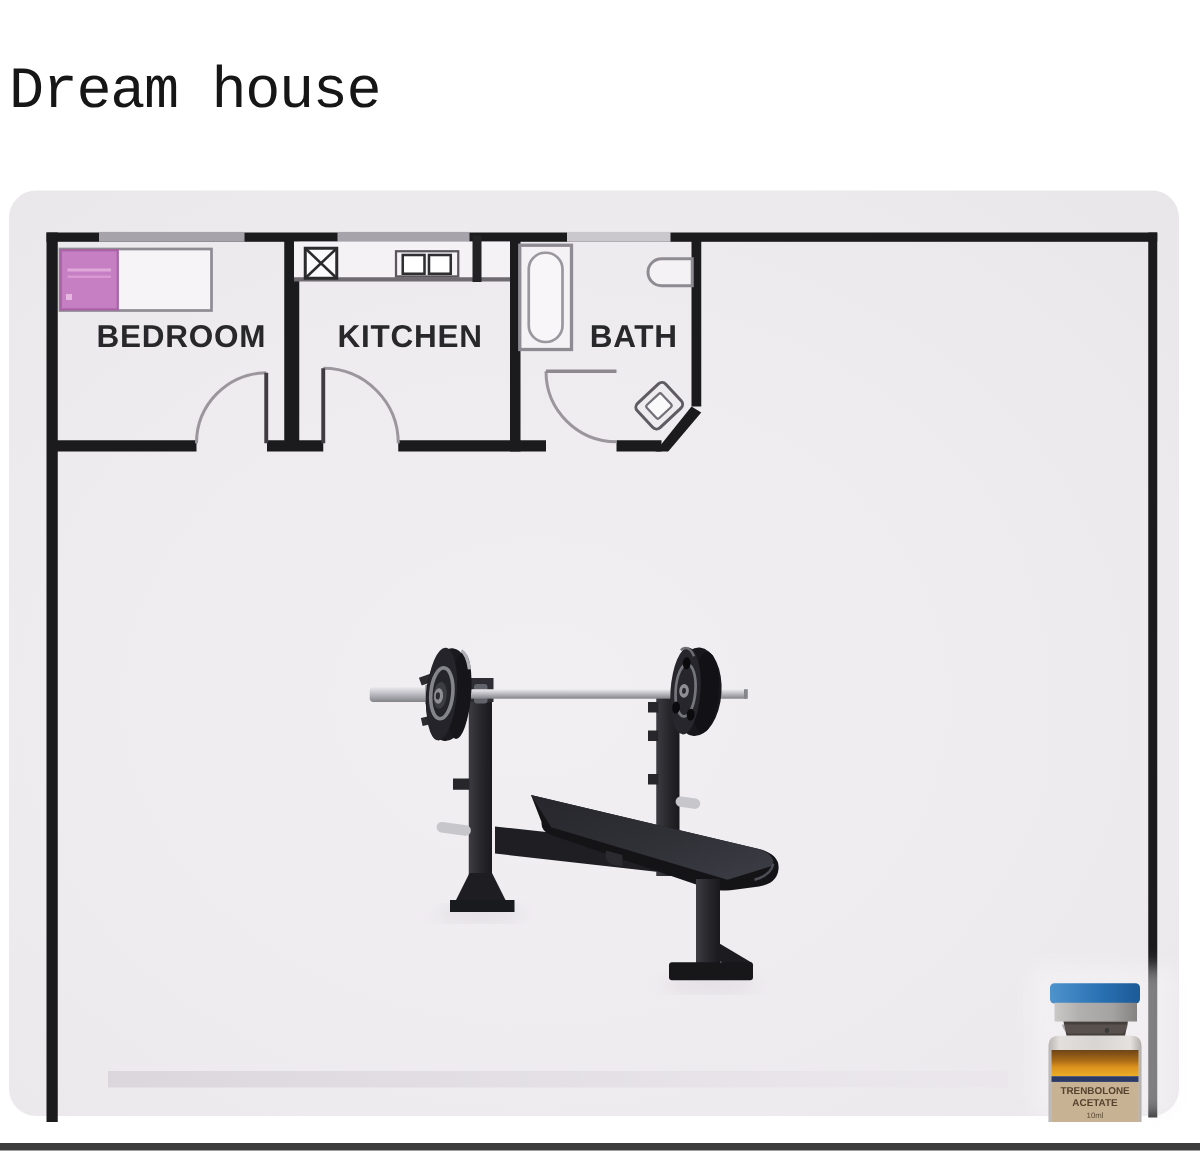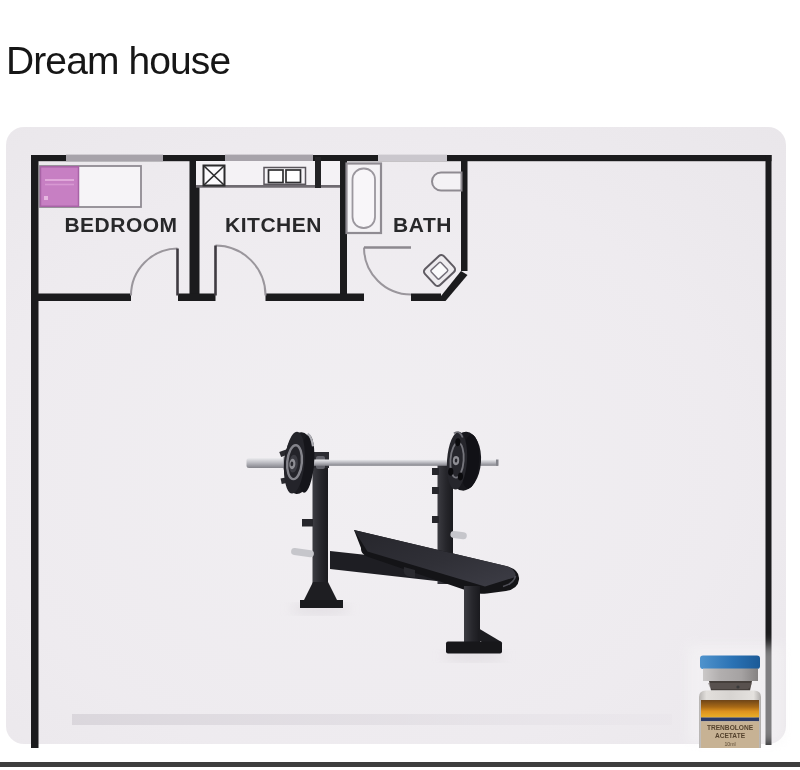--- a/index.html
+++ b/index.html
@@ -1,18 +1,18 @@
 <!DOCTYPE html>
 <html><head>
 <meta charset="utf-8">
 <style>
   html,body{margin:0;padding:0;width:800px;height:770px;background:#ffffff;overflow:hidden;
             font-family:"Liberation Sans",sans-serif;}
   #stage{position:relative;width:800px;height:770px;}
-  #title{position:absolute;left:6px;top:39px;font-size:39px;color:#161616;letter-spacing:-0.9px;}
+  #title{position:absolute;left:6px;top:39px;font-size:39px;color:#161616;letter-spacing:-0.9px;font-family:Liberation Mono, monospace;}
   #scene{position:absolute;left:0;top:0;filter:blur(0.5px);}
   #footline{position:absolute;left:0;top:762px;width:800px;height:4.5px;background:#3d3d3d;}
 </style>
 </head>
 <body>
 <div id="stage">
 
   <div id="title">Dream house</div>
   <svg id="scene" width="800" height="770" viewBox="0 0 800 770">
     <defs>

